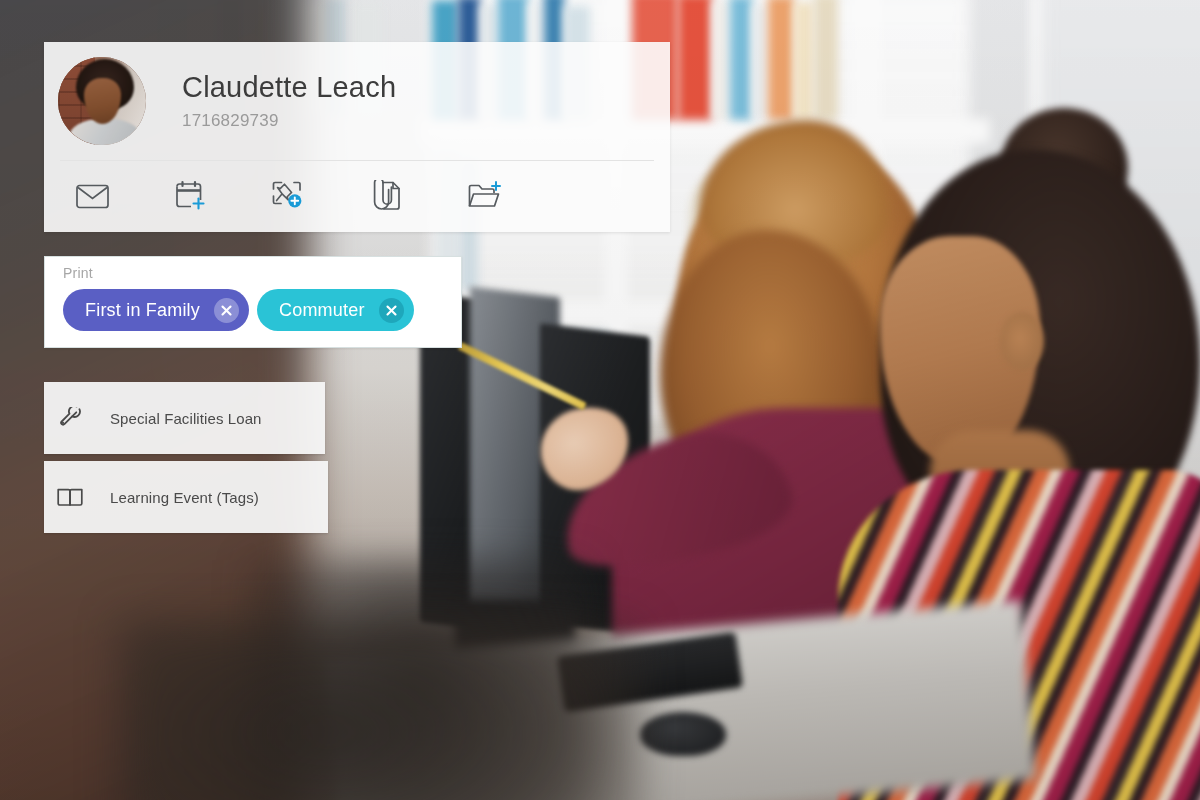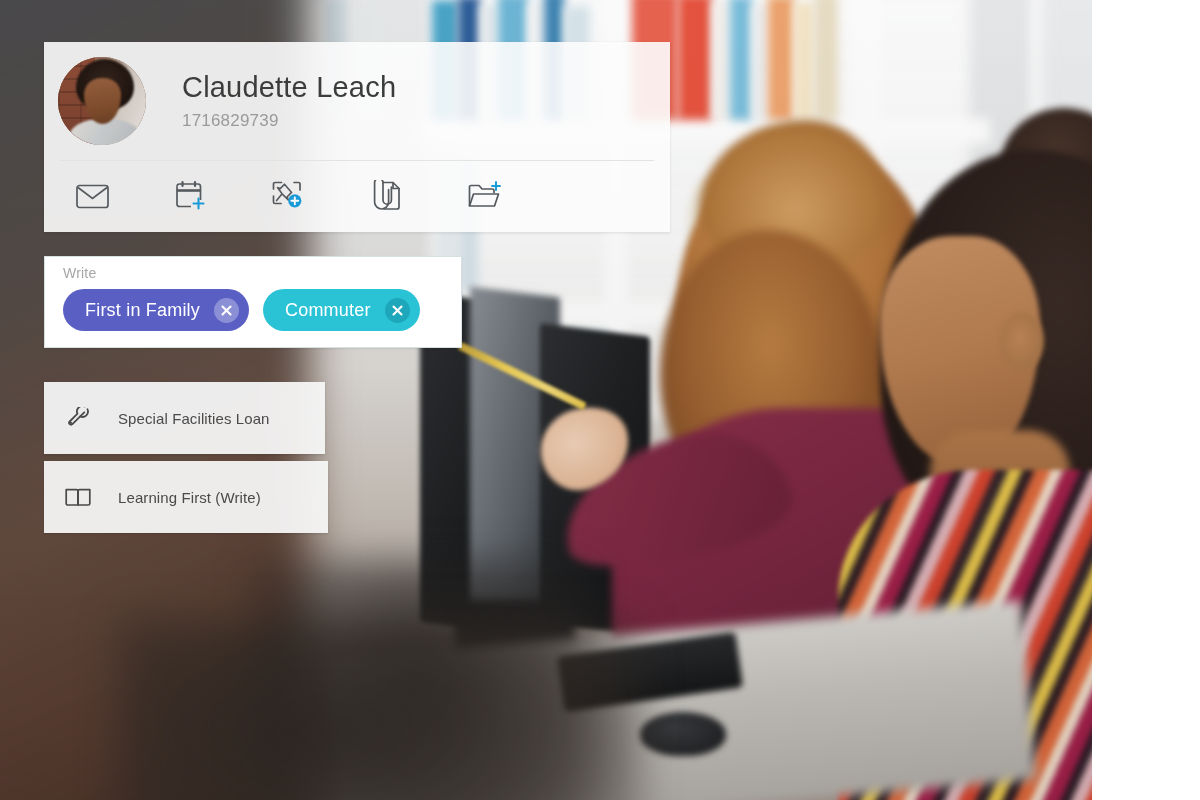--- a/index.html
+++ b/index.html
@@ -7,21 +7,21 @@
 
   html, body {
     width: 1200px;
     height: 800px;
     overflow: hidden;
     font-family: "Liberation Sans", sans-serif;
   }
 
   #stage {
     position: relative;
-    width: 1092px;
+    width: 1200px;
     height: 800px;
     overflow: hidden;
     background: #cfc9c2;
   }
 
   
   .photo {
     position: absolute;
     inset: 0;
     overflow: hidden;
@@ -449,21 +449,21 @@
     box-shadow: 0 1px 2px rgba(0,0,0,0.08);
     padding: 8px 0 0 18px;
   }
   .tags-label {
     font-size: 14px;
     color: #a6a6a6;
     letter-spacing: 0.2px;
   }
   .tags-row {
     display: flex;
-    gap: 14px;
+    gap: 8px;
     margin-top: 8px;
   }
   .tag {
     display: inline-flex;
     align-items: center;
     height: 42px;
     border-radius: 21px;
     padding: 0 10px 0 22px;
     color: #ffffff;
     font-size: 18px;
@@ -487,21 +487,21 @@
   
   .list-stack {
     position: absolute;
     left: 44px; top: 382px;
   }
   .list-item {
     background: rgba(247,247,247,0.94);
     height: 72px;
     display: flex;
     align-items: center;
-    padding-left: 14px;
+    padding-left: 6px;
     margin-bottom: 7px;
     box-shadow: 0 1px 2px rgba(0,0,0,0.12);
     cursor: pointer;
   }
   .list-item.i0 { width: 281px; }
   .list-item.i1 { width: 287px; }
   .list-item.i2 { width: 284px; }
   .li-icon {
     width: 40px; flex: 0 0 auto;
     display: flex; align-items: center; justify-content: center;
@@ -689,21 +689,21 @@
               <path d="M24 5 H32"></path>
             </g>
           </svg>
         </span>
       </div>
 
     </div>
   </div>
 
   <div class="tags-card">
-    <div class="tags-label">Write</div>
+    <div class="tags-label">Print</div>
     <div class="tags-row">
 
       <div class="tag purple">
         <span class="tag-text">First in Family</span>
         <span class="tag-x">
           <svg width="13" height="13" viewBox="0 0 13 13" stroke="#ffffff" stroke-width="2.1" stroke-linecap="round">
             <path d="M2.5 2.5 L10.5 10.5"></path>
             <path d="M10.5 2.5 L2.5 10.5"></path>
           </svg>
         </span>
@@ -737,18 +737,18 @@
 
 
     <div class="list-item i2">
       <span class="li-icon">
         <svg width="26" height="20" viewBox="0 0 26 20" fill="none" stroke="#4a4a4a" stroke-width="1.7" stroke-linejoin="round">
           <path d="M1.2 2.6 H11.4 a1.6 1.6 0 0 1 1.6 1.6 V18 H2.8 A1.6 1.6 0 0 1 1.2 16.4 Z"></path>
           <path d="M24.8 2.6 H14.6 a1.6 1.6 0 0 0 -1.6 1.6 V18 h10.2 a1.6 1.6 0 0 0 1.6 -1.6 Z"></path>
           <path d="M13 4.4 V18" stroke-width="1.5"></path>
         </svg>
       </span>
-      <span class="li-label">Learning First (Write)</span>
+      <span class="li-label">Learning Event (Tags)</span>
     </div>
 
   </div>
 
 </div>
 
 </body></html>

